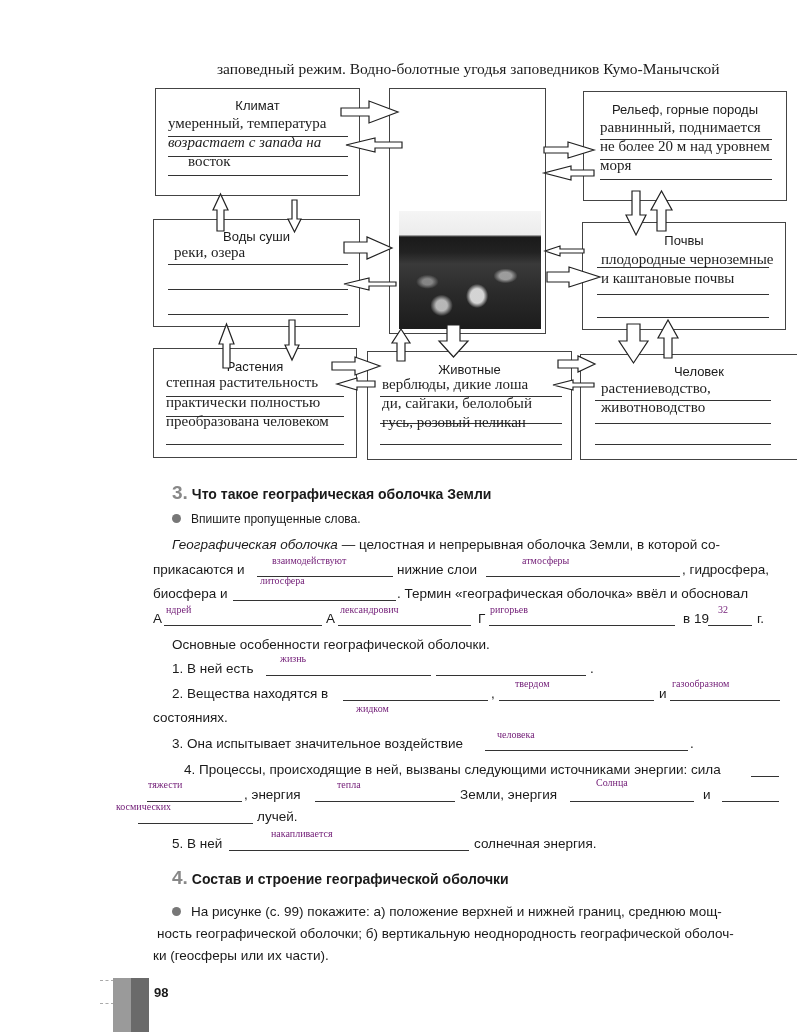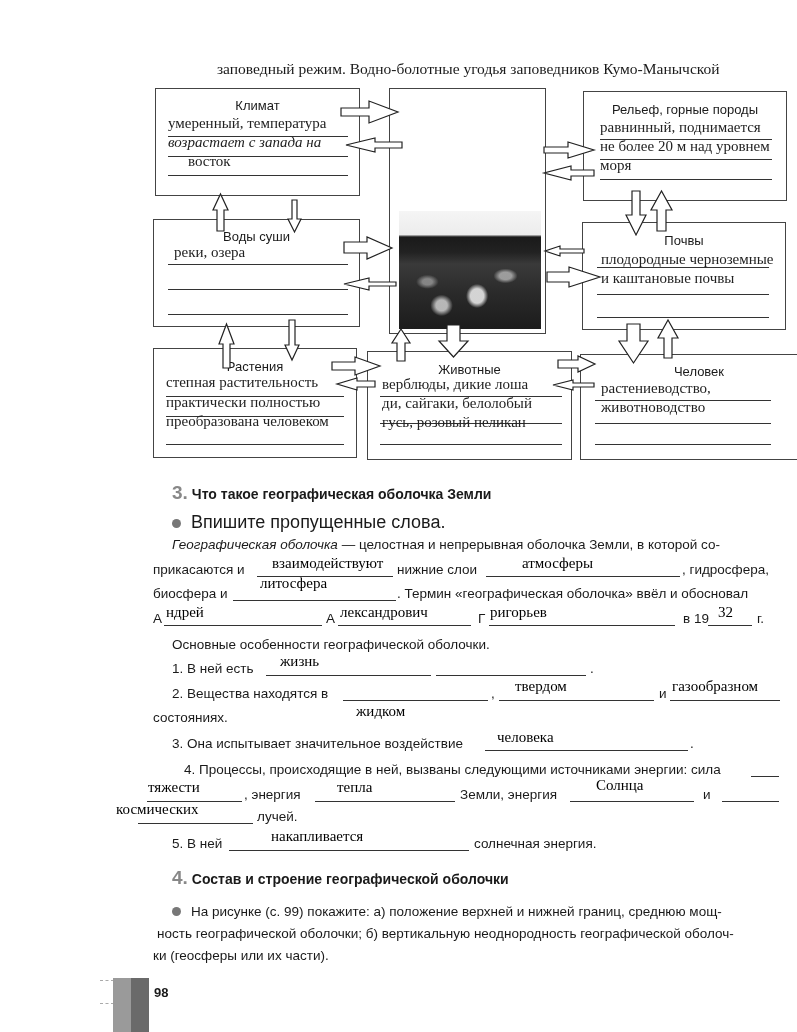--- a/index.html
+++ b/index.html
@@ -25,25 +25,25 @@
       radial-gradient(ellipse at 75% 55%, rgba(200,200,200,0.7) 0 4%, transparent 8%),
       radial-gradient(ellipse at 20% 60%, rgba(190,190,190,0.6) 0 3%, transparent 7%),
       linear-gradient(to bottom, #f5f5f5 0%, #ececec 20%, #1a1a1a 22%, #222 35%, #3a3a3a 45%, #2a2a2a 70%, #1c1c1c 100%);
   }
 
   svg.arrows { position: absolute; left: 0; top: 0; width: 797px; height: 470px; pointer-events: none; }
 
   
   .sec-h { position: absolute; font-size: 14px; font-weight: bold; }
   .sec-h .num { font-size: 19px; color: #888; font-weight: bold; margin-right: 4px; }
-  .bullet-line { position: absolute; font-size: 18px; }
+  .bullet-line { position: absolute; font-size: 12px; }
   .bullet-dot { display: inline-block; width: 9px; height: 9px; border-radius: 50%; background: #777; margin-right: 10px; vertical-align: 0px; }
   .row { position: absolute; font-size: 13.5px; white-space: nowrap; }
   .blank { position: absolute; border-bottom: 1px solid #333; height: 0; }
-  .ans { position: absolute; font-size: 15px; white-space: nowrap; color: #000000; }
+  .ans { position: absolute; font-size: 10px; white-space: nowrap; color: #701a75; }
   .page-num { position: absolute; left: 154px; top: 985px; font-size: 13px; font-weight: bold; }
   .page-tab { position: absolute; left: 113px; top: 978px; width: 36px; height: 54px;
     background: linear-gradient(to right, #9a9a9a 0 50%, #6a6a6a 50% 100%); }
   .page-tab2 { position: absolute; left: 100px; top: 980px; width: 14px; height: 22px; border-top: 1px dashed #aaa; border-bottom: 1px dashed #aaa; }
 </style>
 </head>
 <body>
 
 <div class="intro serif">
   <div>заповедный режим. Водно-болотные угодья заповедников Кумо-Манычской</div>

